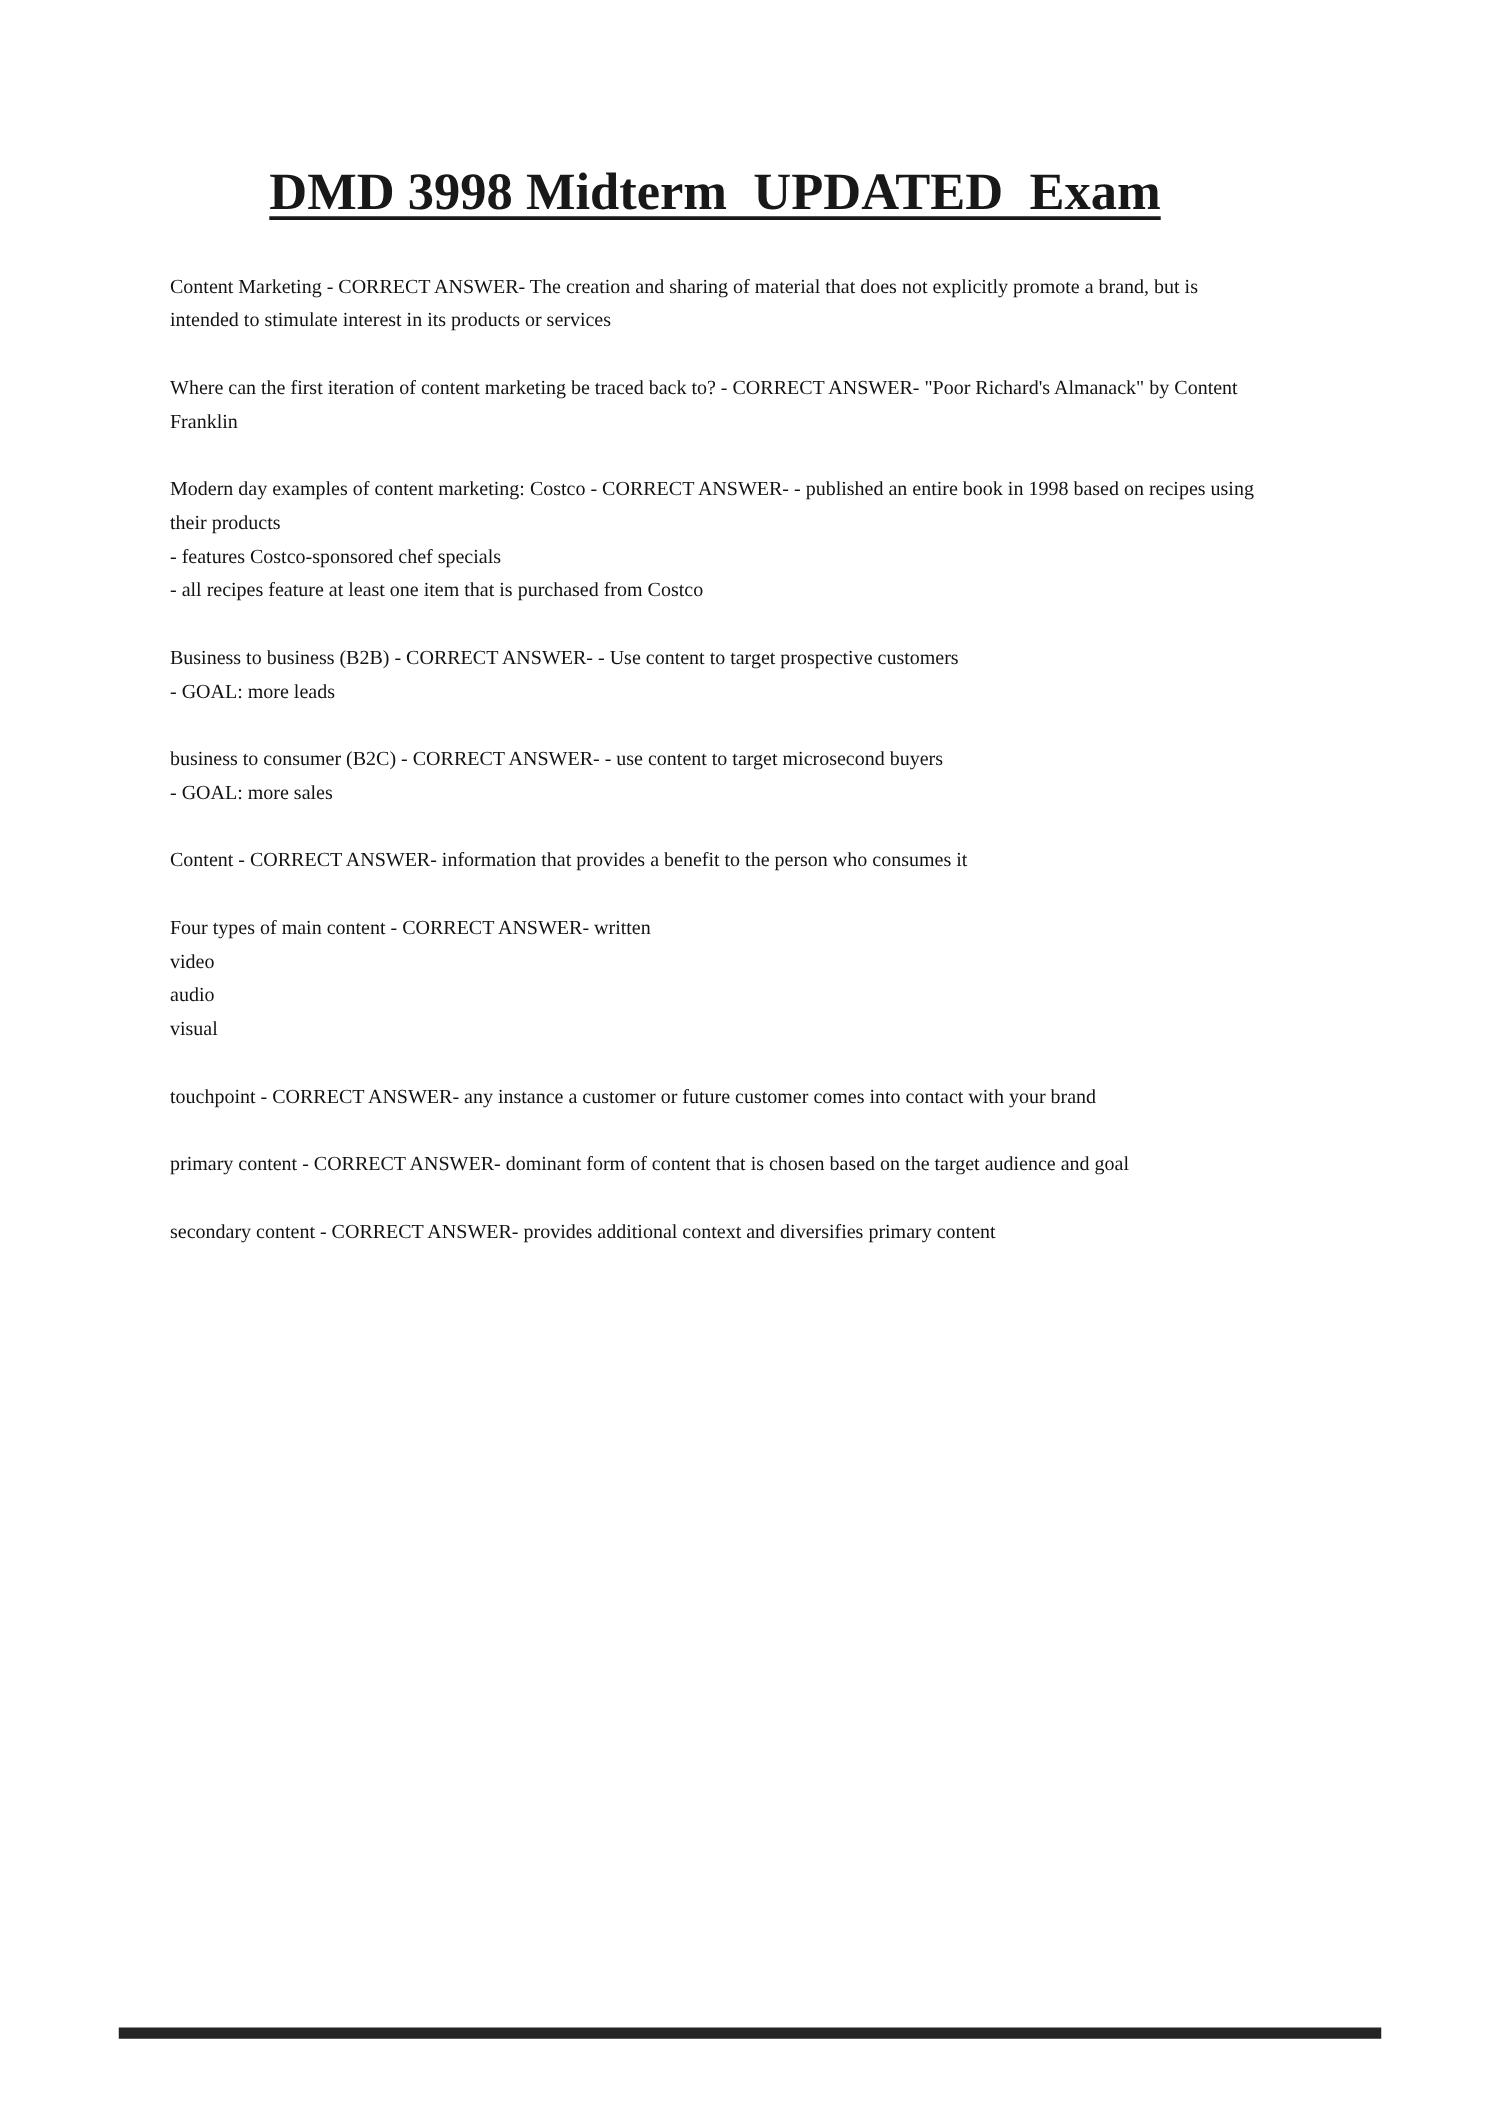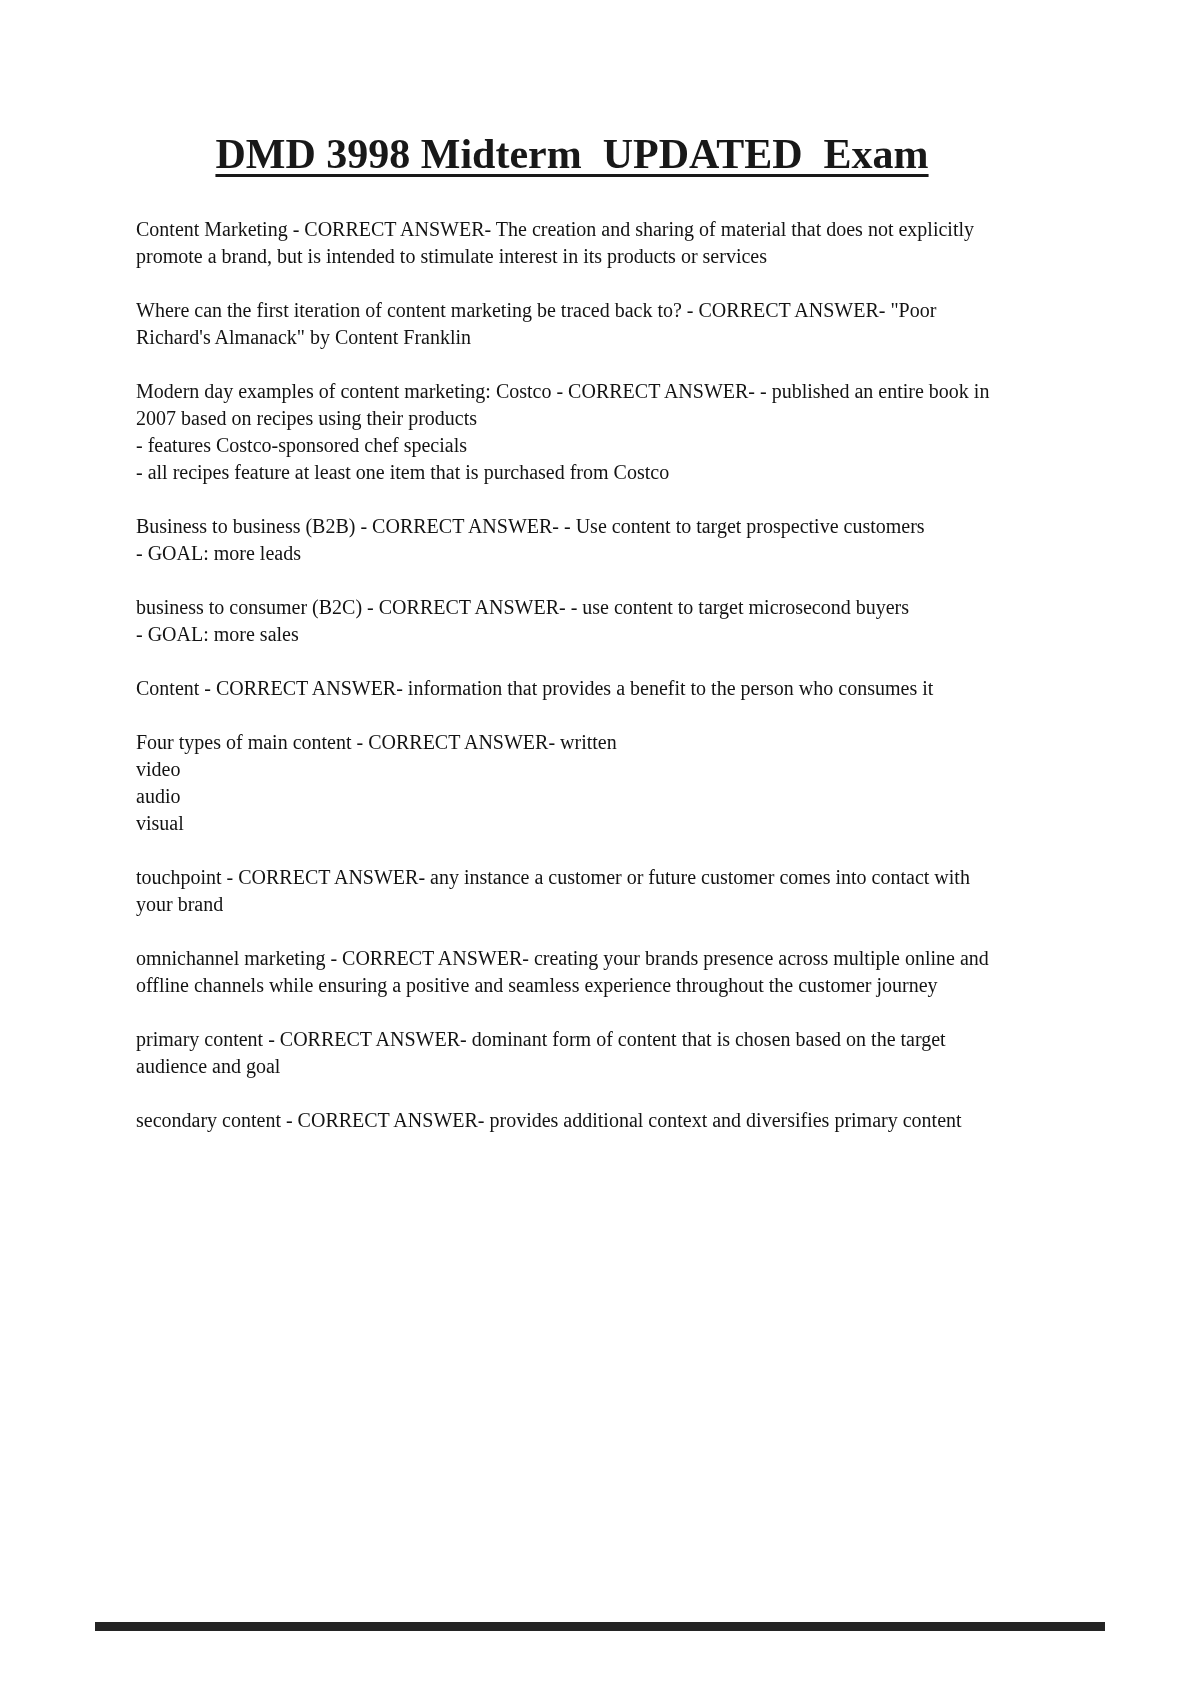--- a/index.html
+++ b/index.html
@@ -32,21 +32,21 @@
     color: #181818;
   }
   .doc-title .title-line {
     display: block;
     white-space: pre-wrap;
     text-decoration: underline;
     text-decoration-thickness: 3px;
     text-underline-offset: 6px;
   }
   .doc-body {
-    font-size: 20px;
+    font-size: 16px;
     line-height: 27px;
   }
   .doc-body p.qa {
     margin: 0 0 27px 0;
     white-space: pre-line;
   }
   .footer-bar {
     position: absolute;
     left: 95px;
     right: 95px;
@@ -60,33 +60,32 @@
 
 <div class="page">
 
   <h1 class="doc-title">
     <span class="title-line">DMD 3998 Midterm  UPDATED  Exam</span>
   </h1>
 
   <div class="doc-body">
     <p class="qa">Content Marketing - CORRECT ANSWER- The creation and sharing of material that does not explicitly promote a brand, but is intended to stimulate interest in its products or services</p>
     <p class="qa">Where can the first iteration of content marketing be traced back to? - CORRECT ANSWER- "Poor Richard's Almanack" by Content Franklin</p>
-    <p class="qa">Modern day examples of content marketing: Costco - CORRECT ANSWER- - published an entire book in 2007 based on recipes using their products
+    <p class="qa">Modern day examples of content marketing: Costco - CORRECT ANSWER- - published an entire book in 1998 based on recipes using their products
 - features Costco-sponsored chef specials
 - all recipes feature at least one item that is purchased from Costco</p>
     <p class="qa">Business to business (B2B) - CORRECT ANSWER- - Use content to target prospective customers
 - GOAL: more leads</p>
     <p class="qa">business to consumer (B2C) - CORRECT ANSWER- - use content to target microsecond buyers
 - GOAL: more sales</p>
     <p class="qa">Content - CORRECT ANSWER- information that provides a benefit to the person who consumes it</p>
     <p class="qa">Four types of main content - CORRECT ANSWER- written
 video
 audio
 visual</p>
     <p class="qa">touchpoint - CORRECT ANSWER- any instance a customer or future customer comes into contact with your brand</p>
-    <p class="qa">omnichannel marketing - CORRECT ANSWER- creating your brands presence across multiple online and offline channels while ensuring a positive and seamless experience throughout the customer journey</p>
     <p class="qa">primary content - CORRECT ANSWER- dominant form of content that is chosen based on the target audience and goal</p>
     <p class="qa">secondary content - CORRECT ANSWER- provides additional context and diversifies primary content</p>
   </div>
 
   <div class="footer-bar"></div>
 
 </div>
 
 </body></html>

